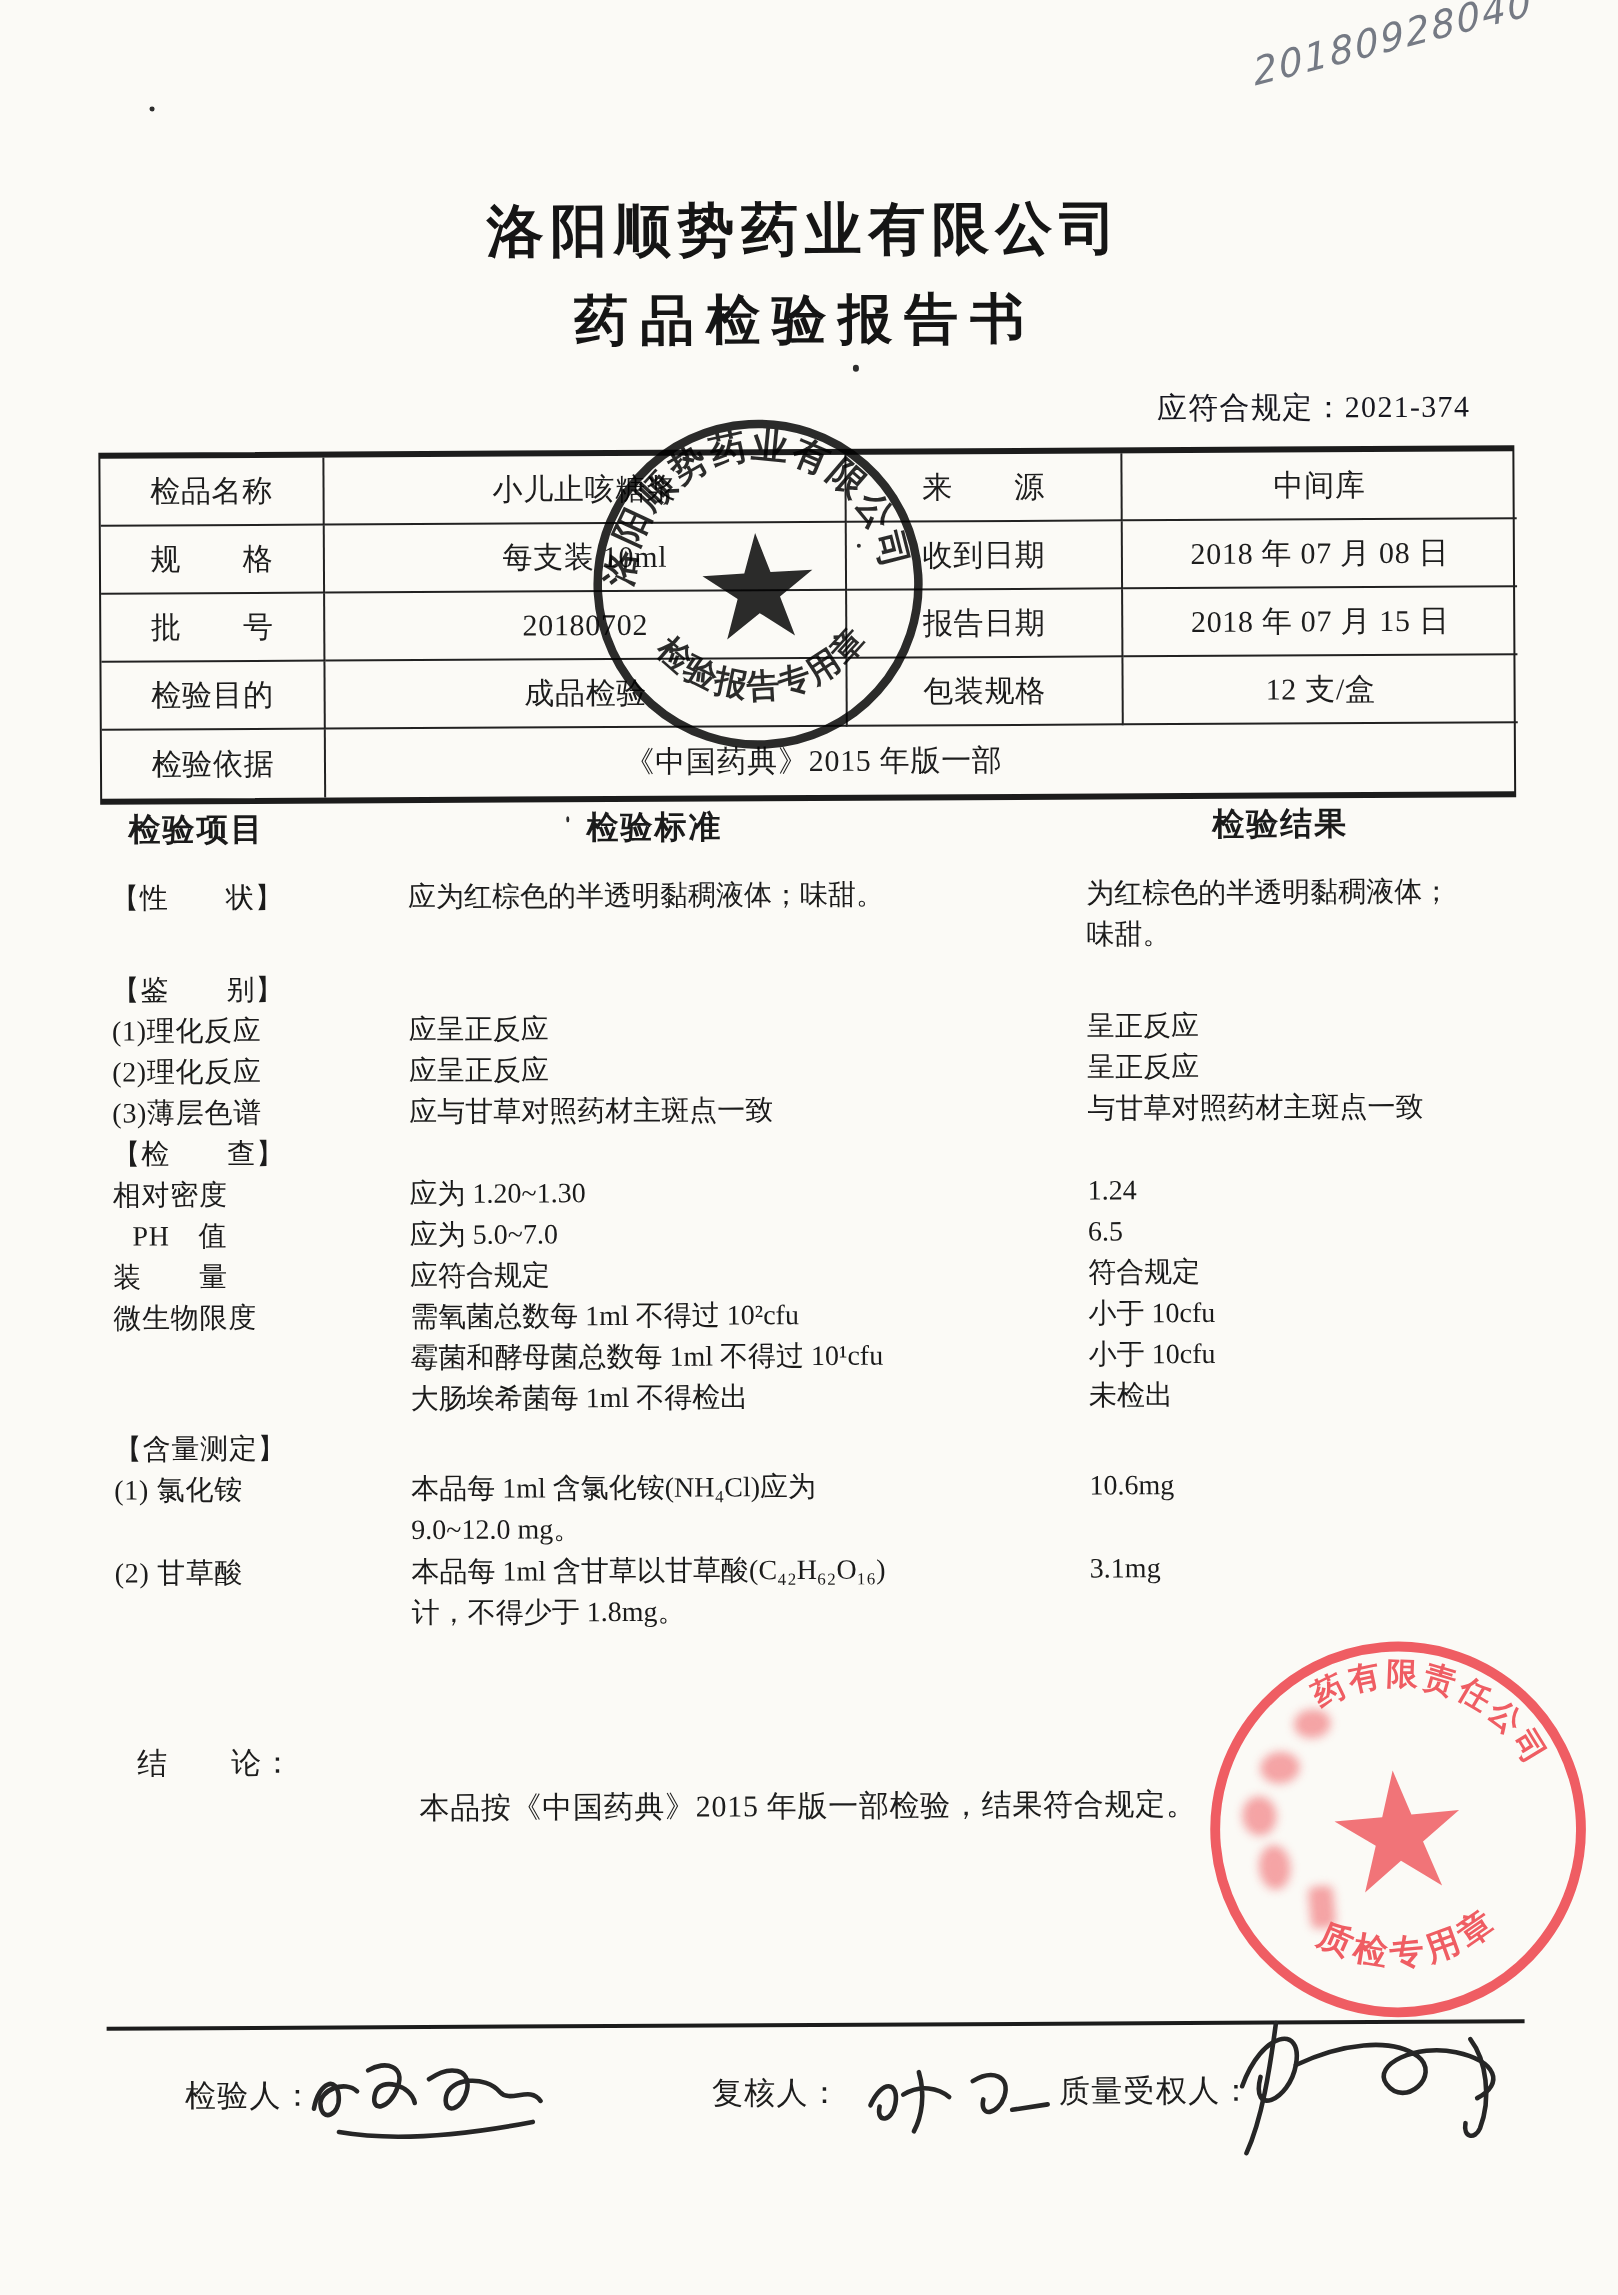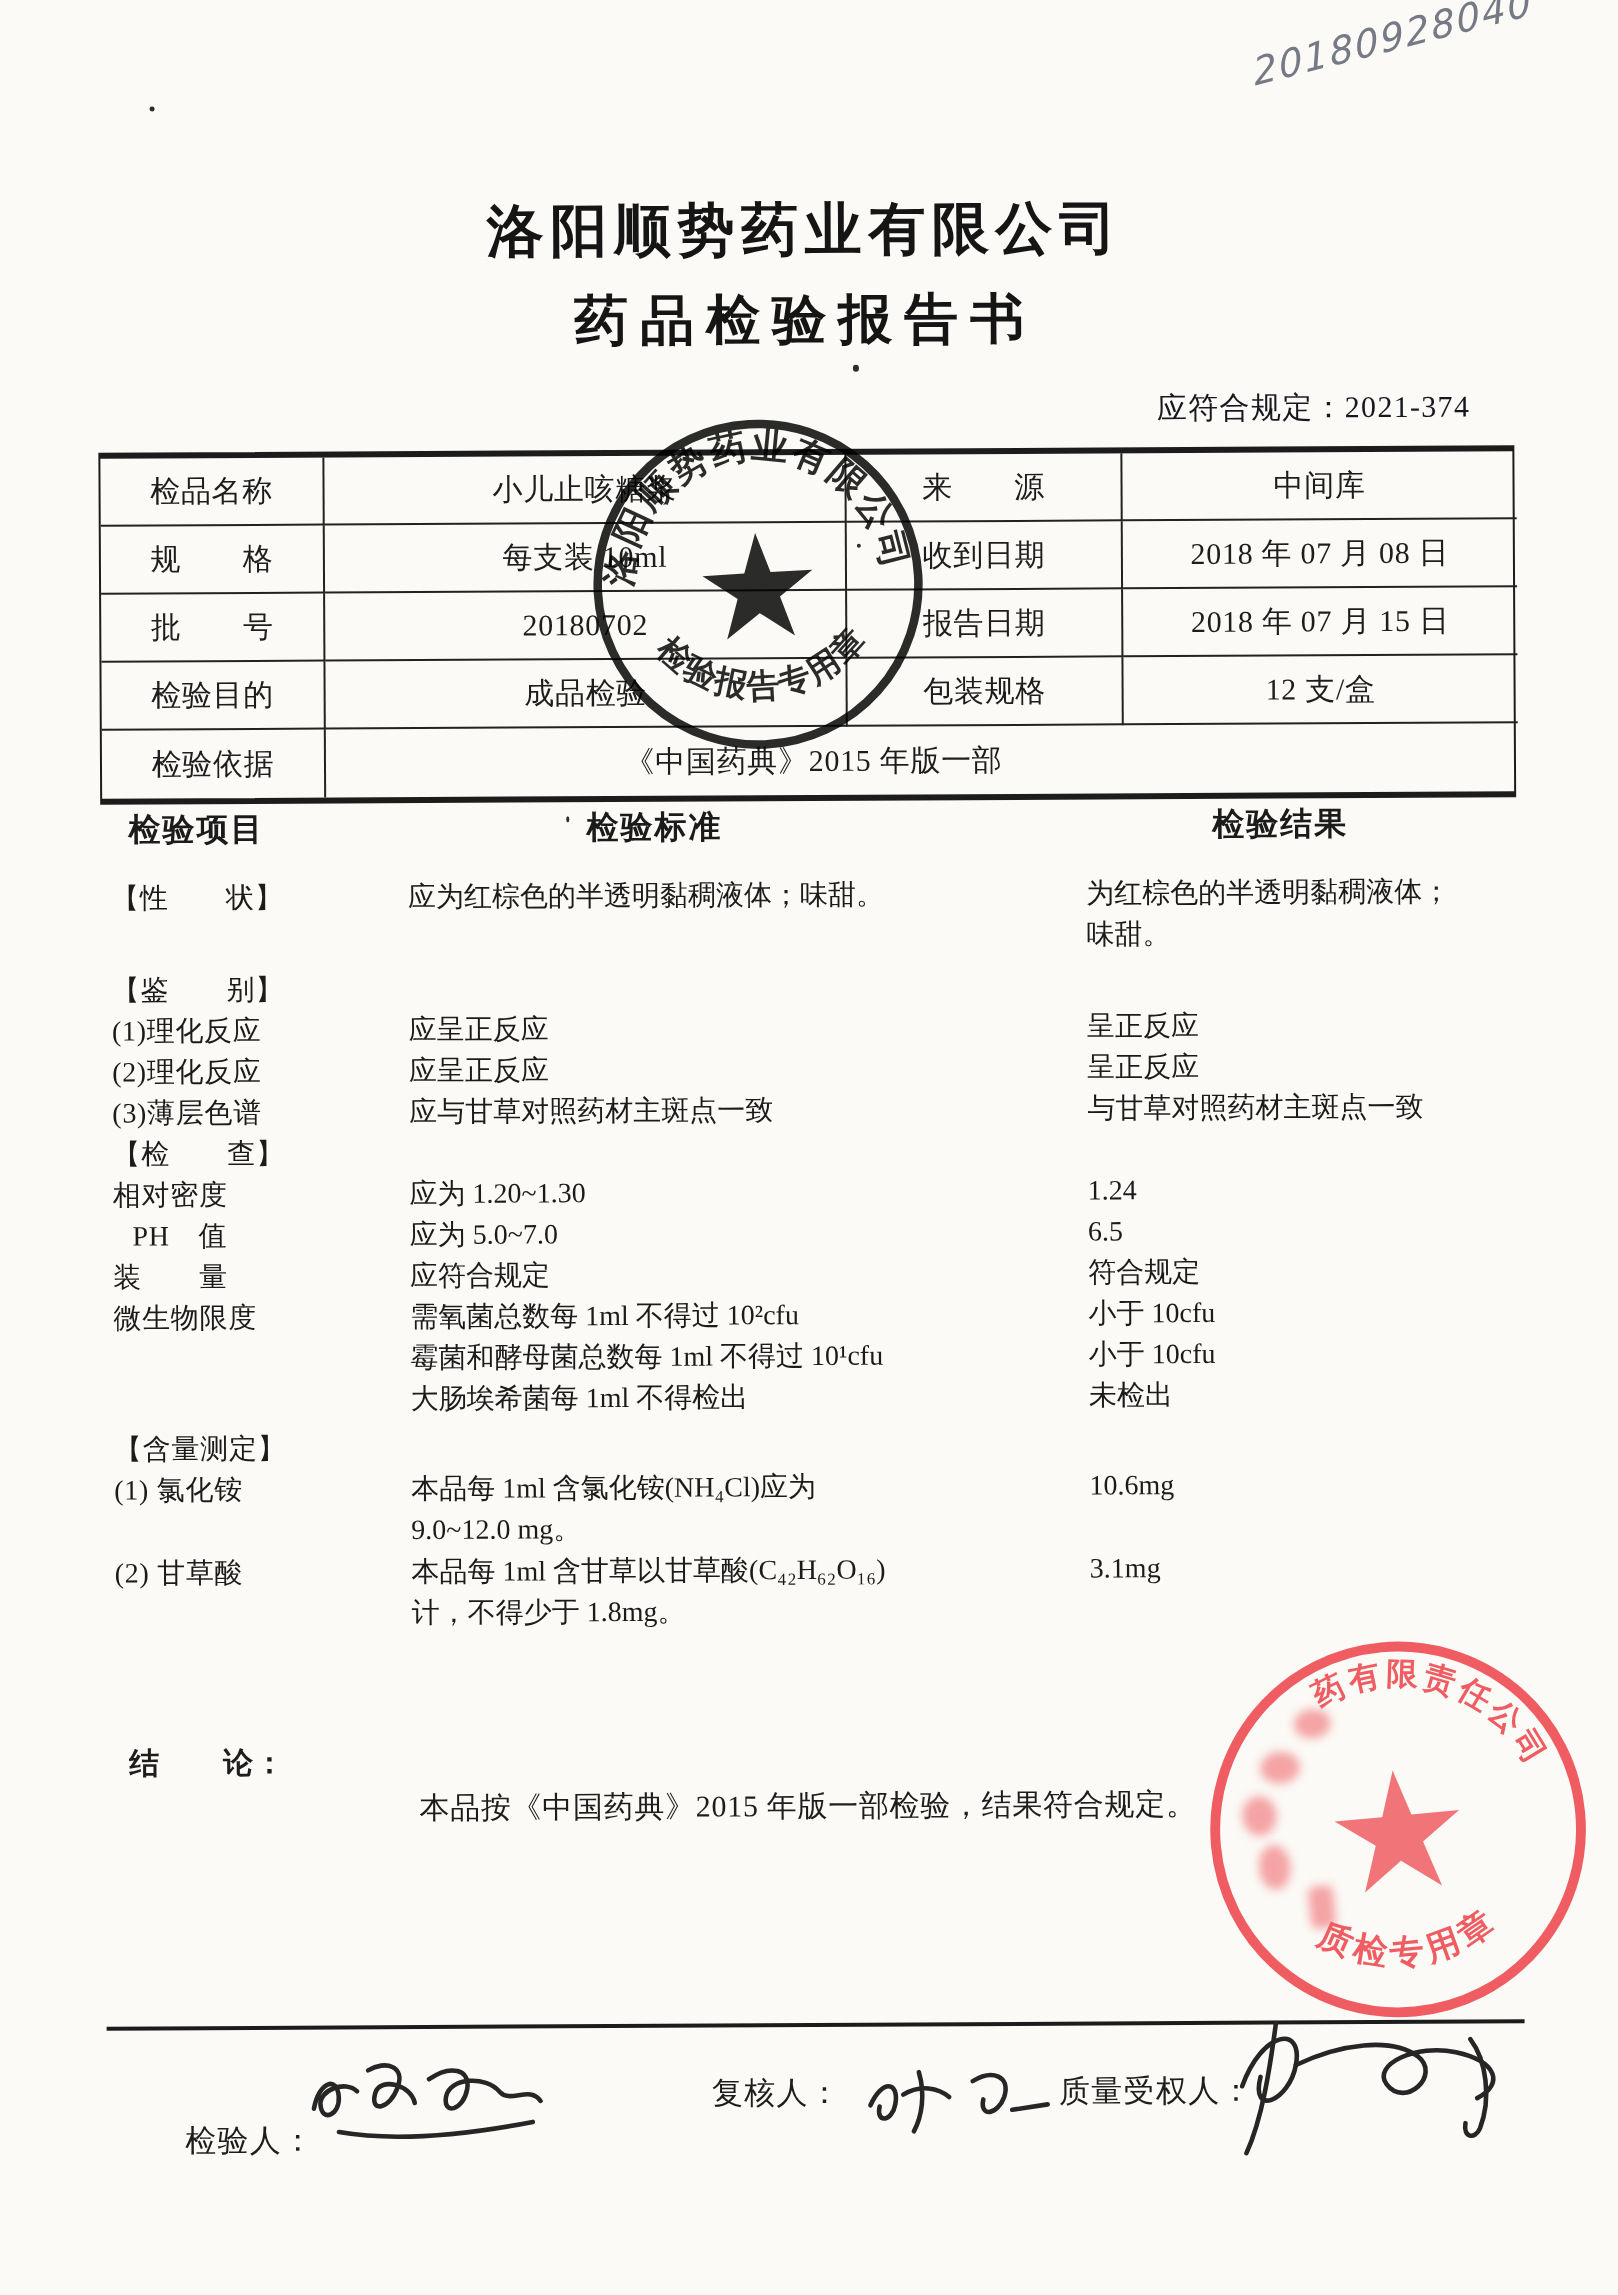--- a/index.html
+++ b/index.html
@@ -74,34 +74,34 @@
   .res-row{
     display:grid;grid-template-columns:306px 677px 437px;
     min-height:41px;white-space:pre-line;
   }
   .res-row .c-item{padding-left:10.5px;letter-spacing:0.7px;}
   .res-row .c-std{padding-left:1.3px;}
   .res-row .c-res{padding-left:2.6px;}
   .gap-md{margin-top:8px;}
   
   .conclusion{position:absolute;left:102px;top:1740px;width:1419px;font-size:30px;}
-  .conclusion .c-label{position:absolute;left:24px;top:0;letter-spacing:1.3px;font-weight:bold;}
+  .conclusion .c-label{position:absolute;left:32px;top:0;letter-spacing:1.3px;}
   .conclusion .c-text{position:absolute;left:314px;top:46px;letter-spacing:0.7px;}
   
   .stamp{position:absolute;mix-blend-mode:multiply;}
   .stamp-black{left:577px;top:400px;width:368px;height:368px;opacity:.9;transform:rotate(-3deg);}
   .stamp-red{left:1184px;top:1622px;width:421px;height:421px;opacity:.92;transform:rotate(-5deg);}
   .stamp text{font-family:"Liberation Sans",sans-serif;font-weight:bold;}
   
   .sig-area{
     position:absolute;left:102px;top:2023px;width:1418px;height:210px;
     border-top:4.6px solid #1c1c1c;
   }
   .sig-label{position:absolute;font-size:31px;letter-spacing:1.3px;top:45px;}
-  .lbl-inspector{left:78px;margin-top:45px;}
+  .lbl-inspector{left:78px;}
   .lbl-reviewer{left:605px;}
   .lbl-authorizer{left:952px;}
   .sig-svg{position:absolute;}
   .sig-1{left:192px;top:6.6px;}
   .sig-2{left:749px;top:18.4px;}
   .sig-3{left:1109px;top:-24px;}
   .sig-svg path{stroke:#262626;stroke-width:7;fill:none;stroke-linecap:round;stroke-linejoin:round;}
   
   .speck{position:absolute;background:#2d2d2d;border-radius:50%;}
   .sp1{left:155px;top:103px;width:5.3px;height:4.6px;}

